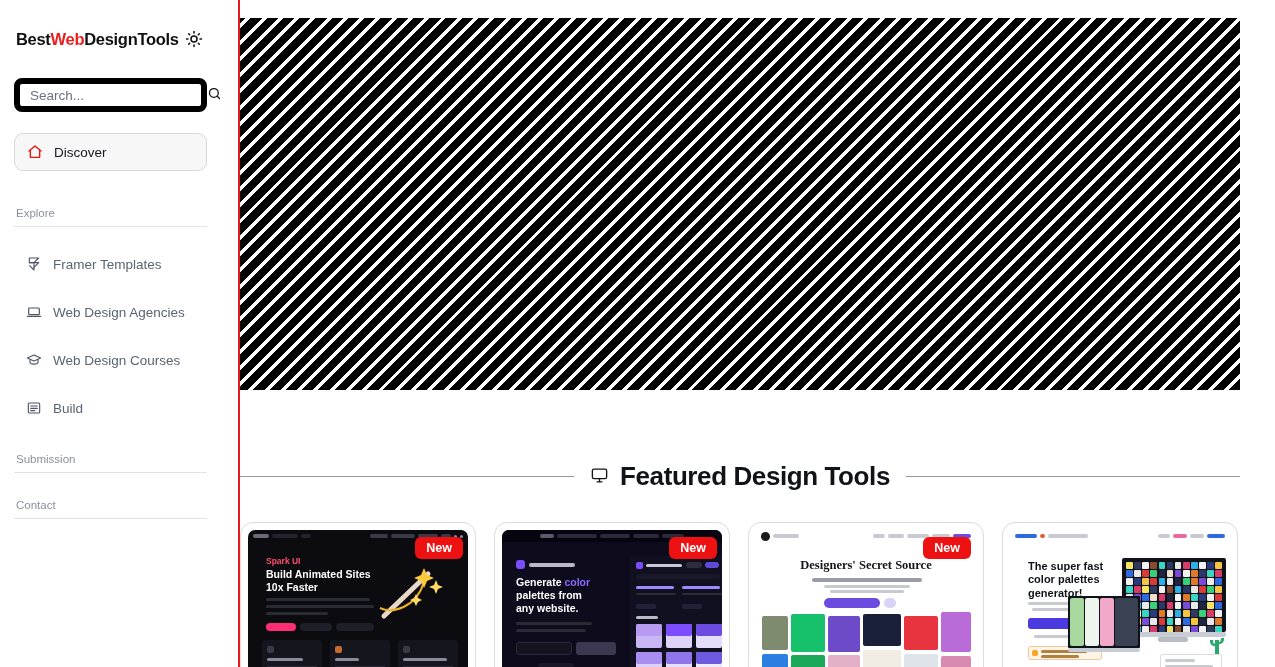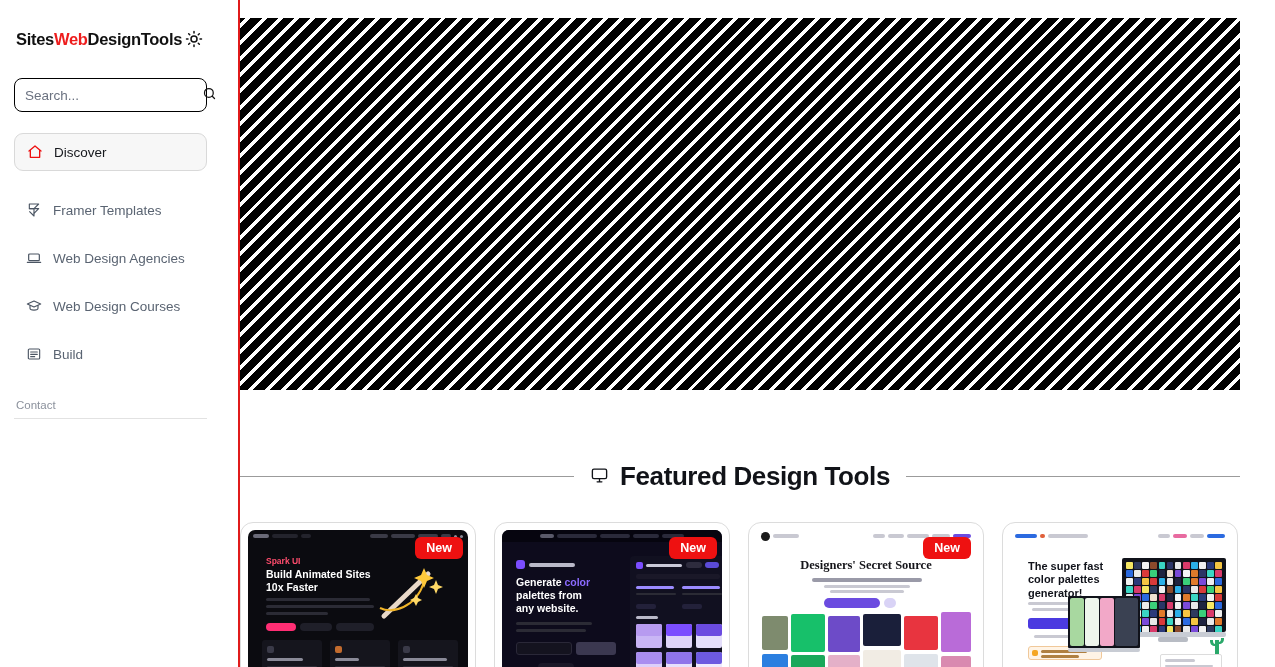--- a/index.html
+++ b/index.html
@@ -49,21 +49,21 @@
 
   .theme-toggle {
     width: 22px; height: 22px;
     display: flex; align-items: center; justify-content: center;
     cursor: pointer;
   }
 
   .search-box {
     position: relative;
     height: 34px;
-    border: 1px solid #000000;
+    border: 6px solid #000000;
     border-radius: 8px;
     display: flex;
     align-items: center;
     padding: 0 10px;
     margin-bottom: 21px;
   }
   .search-box input {
     border: none;
     outline: none;
     flex: 1;
@@ -336,21 +336,21 @@
   .sw { border-radius: 1px; }
 </style>
 </head>
 <body>
 
 <div id="app">
 
   <aside id="sidebar">
 
     <div class="brand-row">
-      <div class="brand"><span>Sites</span><span class="accent">Web</span><span>DesignTools</span></div>
+      <div class="brand"><span>Best</span><span class="accent">Web</span><span>DesignTools</span></div>
 
       <div class="theme-toggle">
         <svg width="18" height="18" viewBox="0 0 24 24" fill="none" stroke="#111" stroke-width="2" stroke-linecap="round">
           <circle cx="12" cy="12" r="4"></circle>
           <path d="M12 2v2M12 20v2M2 12h2M20 12h2M4.9 4.9l1.4 1.4M17.7 17.7l1.4 1.4M19.1 4.9l-1.4 1.4M6.3 17.7l-1.4 1.4"></path>
         </svg>
       </div>
     </div>
 
     <div class="search-box">
@@ -369,20 +369,21 @@
           <path d="M3 10.5L12 3l9 7.5"></path>
             <path d="M5 9.8V20h14V9.8"></path>
         </svg>
       </span>
       <span>Discover</span>
     </div>
 
     <div class="nav-gap-sm"></div>
 
 
+    <div class="section-label spaced">Explore</div>
 
 
     <div class="nav-gap-sm"></div>
 
     <div class="nav-item">
       <span class="ico">
         <svg width="16" height="16" viewBox="0 0 24 24" fill="none" stroke="#4b5563" stroke-width="1.7" stroke-linejoin="round">
           <path d="M5 3h14l-7 7H5z"></path>
             <path d="M5 10h14l-7 7v-7"></path>
             <path d="M12 17v4l-7-7"></path>
@@ -420,20 +421,21 @@
     <div class="nav-item">
       <span class="ico">
         <svg width="16" height="16" viewBox="0 0 24 24" fill="none" stroke="#4b5563" stroke-width="1.7" stroke-linecap="round">
           <rect x="3.5" y="4.5" width="17" height="15" rx="1.6"></rect>
             <path d="M7 9h10M7 12.5h10M7 16h6"></path>
         </svg>
       </span>
       <span>Build</span>
     </div>
 
+    <div class="section-label spaced">Submission</div>
 
 
     <div class="section-label spaced">Contact</div>
   </aside>
 
   <div id="scrollbar">
     <div class="sb-arrow up">
       <svg width="8" height="6" viewBox="0 0 8 6">
           <path d="M4 0l4 6H0z" fill="#808080"></path>
         </svg>

